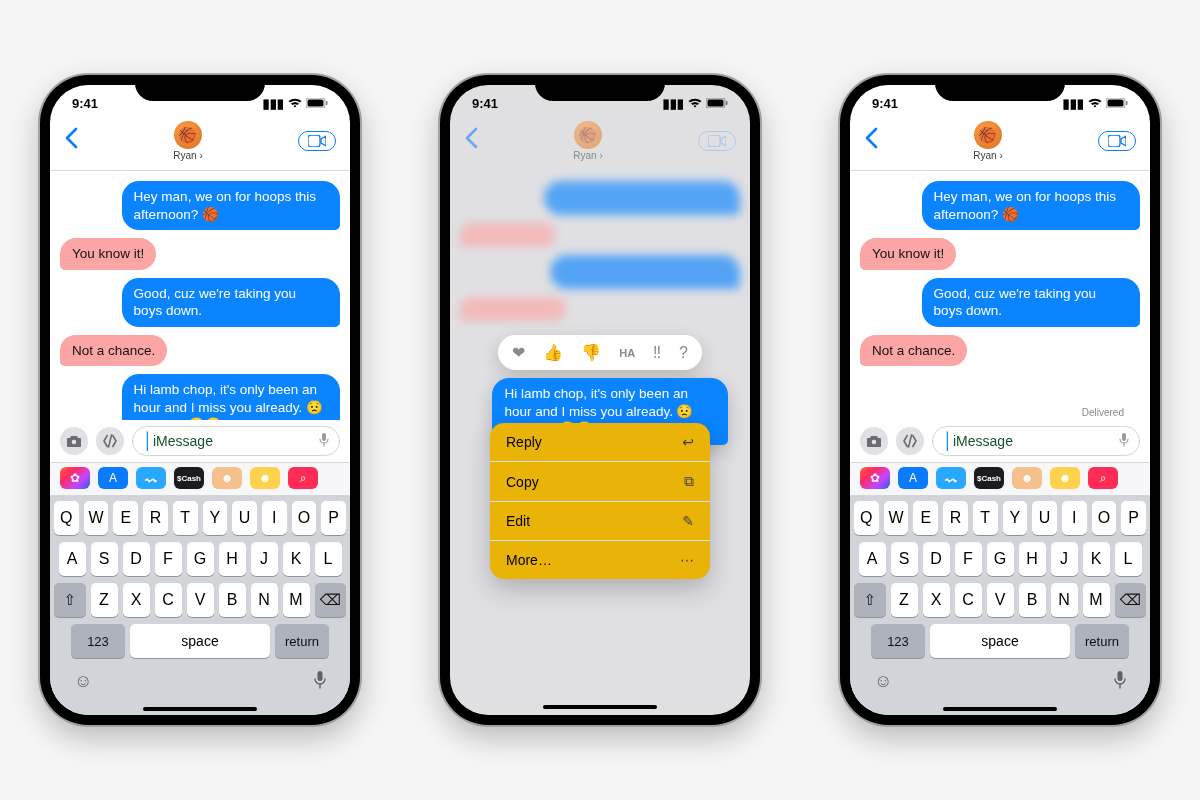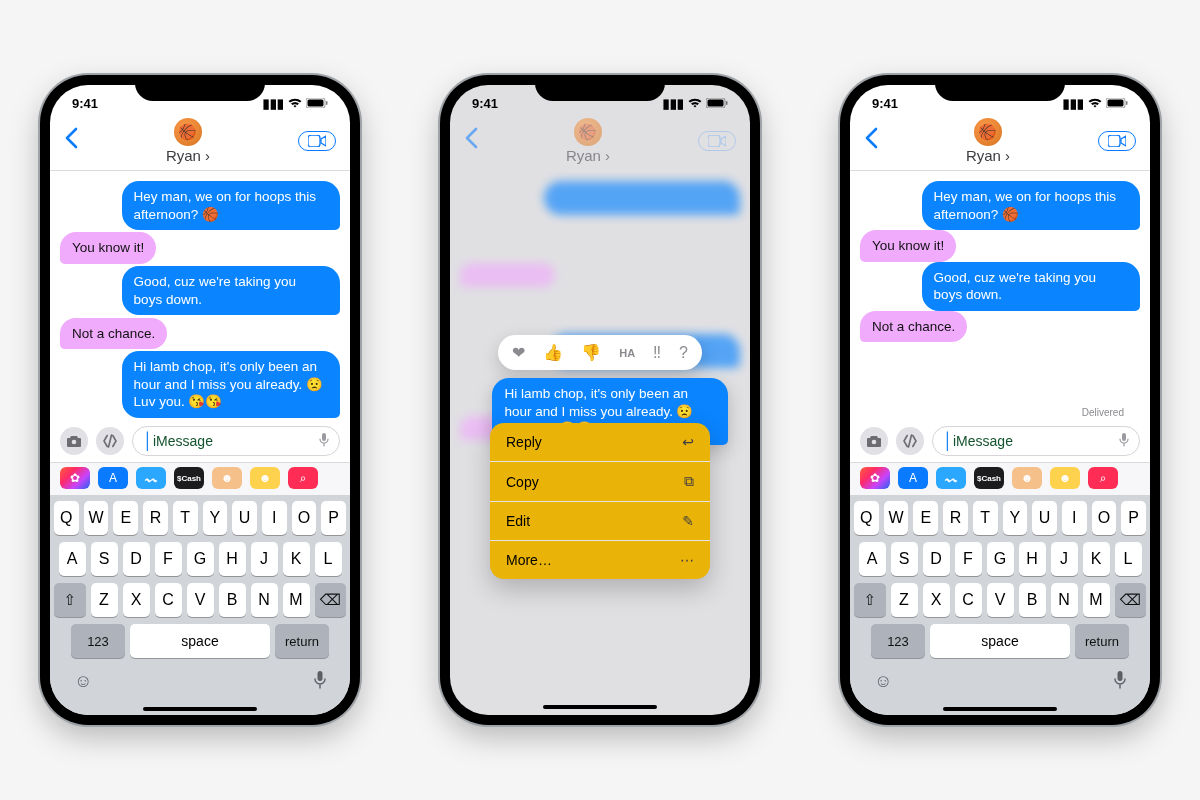--- a/index.html
+++ b/index.html
@@ -45,32 +45,32 @@
     padding: 0 14px 4px; border-bottom: 0.5px solid #d9d9de;
   }
   .nav-header.noborder { border-bottom: none; opacity: .55; }
   .back-chevron { color: #0a7aff; font-size: 24px; font-weight: 300; }
   .contact { text-align: center; display:flex; flex-direction:column; align-items:center; gap:1px;}
   .avatar {
     width: 28px; height: 28px; border-radius: 50%;
     background: radial-gradient(circle at 40% 35%, #ff9d4d, #d4721f);
     display: flex; align-items: center; justify-content: center; font-size: 15px;
   }
-  .contact-name { font-size: 15px; color: #3c3c43; }
+  .contact-name { font-size: 10px; color: #3c3c43; }
   .facetime-btn { color: #0a7aff; border: 1.2px solid #0a7aff; border-radius: 14px; padding: 3px 9px; display:flex; }
   .messages {
     flex: 1; padding: 10px 10px 2px; overflow: hidden;
-    display: flex; flex-direction: column; gap: 0; justify-content: space-between;
+    display: flex; flex-direction: column; gap: 8px;
   }
   .bubble {
     max-width: 78%; padding: 7px 12px; border-radius: 17px;
     font-size: 13.5px; line-height: 1.3;
   }
   .sent { background: #0a84ff; color: #fff; align-self: flex-end; border-bottom-right-radius: 5px; }
-  .recv { background: #f0abfc; color: #111; align-self: flex-start; border-bottom-left-radius: 5px; }
+  .recv { background: #fca5a5; color: #111; align-self: flex-start; border-bottom-left-radius: 5px; }
   .delivered { align-self: flex-end; font-size: 10px; color: #8a8a8f; margin-top: -2px; margin-right: 16px;}
   .blur-msgs { filter: blur(5px); opacity: .65; }
   .focused-bubble {
     position: absolute; left: 22px; right: 22px; top: 250px;
     display:flex; flex-direction:column; align-items:flex-start; gap:8px;
   }
   .focused-bubble .bubble { max-width: 92%; box-shadow: 0 6px 18px rgba(0,0,0,.2); }
   .tapback-bar {
     background: #fff; border-radius: 22px; padding: 8px 14px;
     display: flex; gap: 18px; align-items: center;

